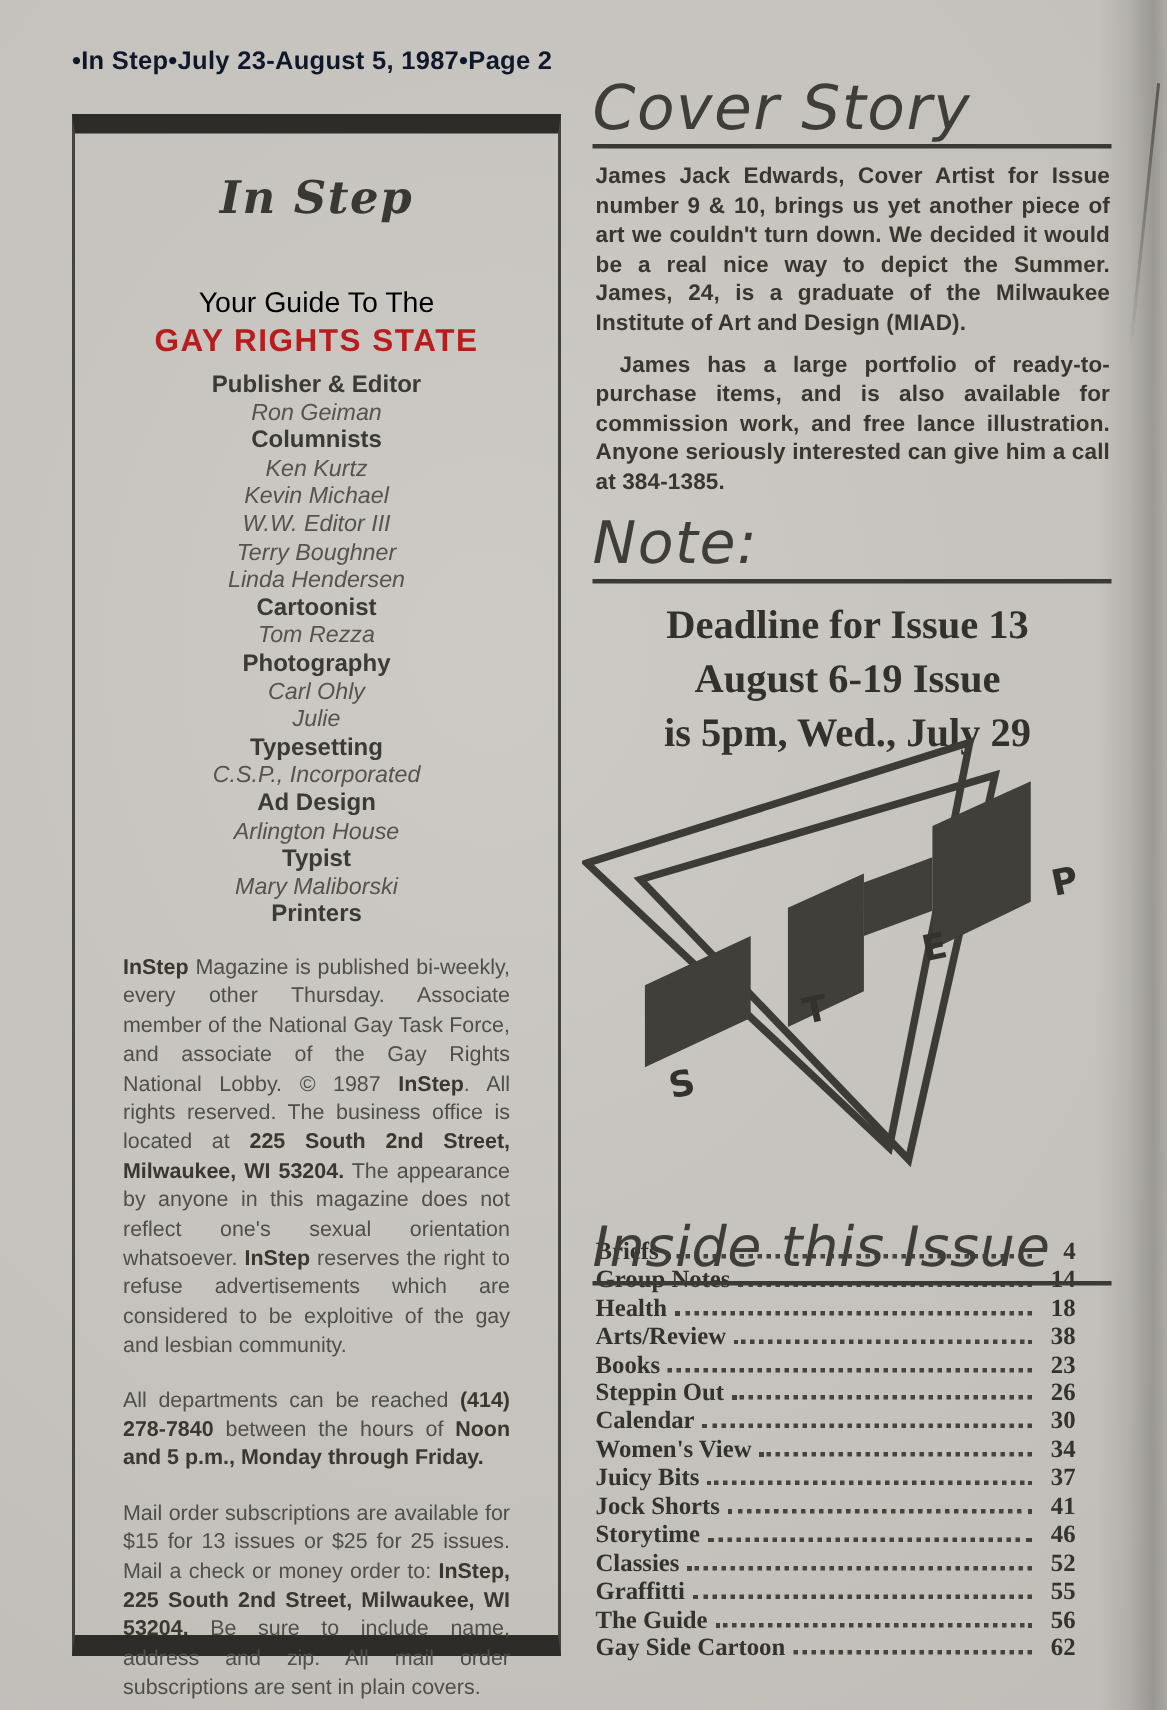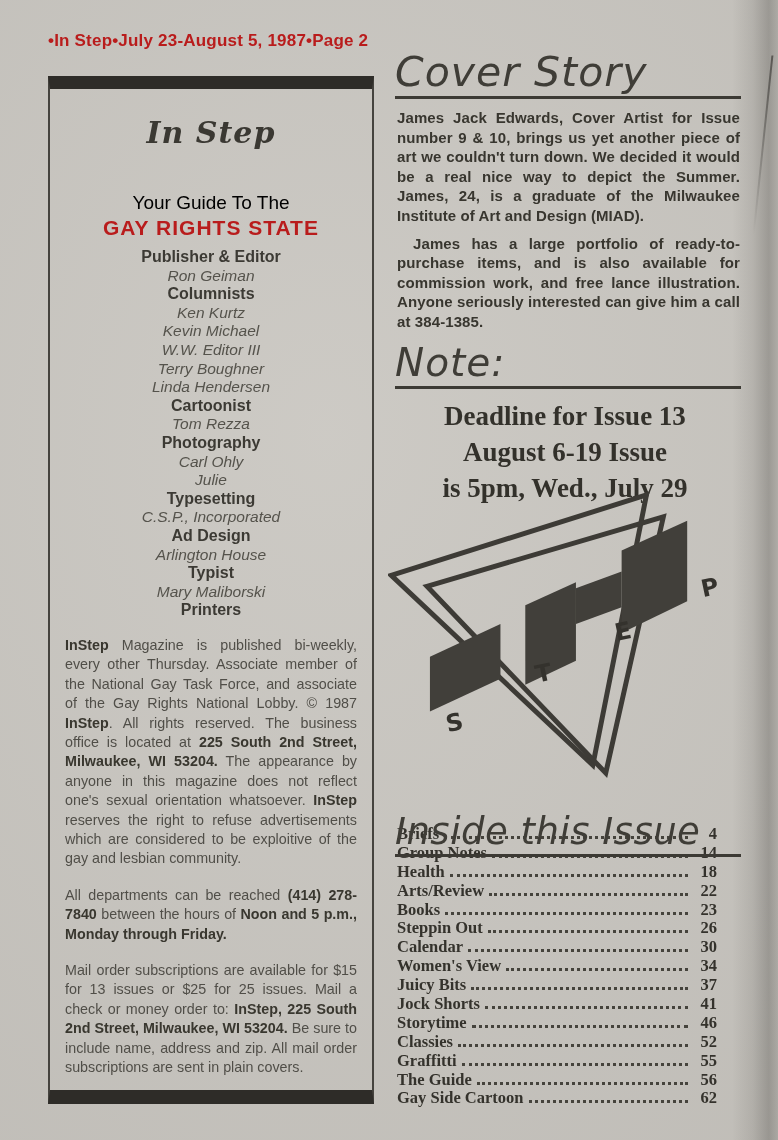--- a/index.html
+++ b/index.html
@@ -17,29 +17,29 @@
     position:absolute; top:0; right:0; bottom:0; width:46px; z-index:5; pointer-events:none;
     background:linear-gradient(to right, rgba(40,38,34,0) 0%, rgba(40,38,34,0.10) 45%, rgba(40,38,34,0.26) 80%, rgba(40,38,34,0.14) 100%);
   }
   .crease {
     position:absolute; top:55px; right:14px; width:2px; height:180px; z-index:6;
     background:linear-gradient(to bottom, rgba(30,28,25,0.55), rgba(30,28,25,0));
     transform:rotate(6deg); pointer-events:none;
   }
   .page-header {
     position:absolute; left:48px; top:31px;
-    font-size:17px; font-weight:bold; letter-spacing:0.2px; color:#b91c1c;
+    font-size:17px; font-weight:bold; letter-spacing:0.2px; color:#0f172a;
   }
 
   
   .mast-box {
     position:absolute; left:48px; top:76px; width:326px; height:1028px;
     border-left:2px solid #45433e; border-right:2px solid #45433e;
     border-top:13px solid #2e2c28; border-bottom:14px solid #2e2c28;
-    padding:20px 15px 0; text-align:center;
+    padding:20px 32px 0; text-align:center;
   }
   .mast-title {
     font-family:"DejaVu Serif", serif; font-style:italic; font-weight:bold;
     font-size:30px; letter-spacing:1px; color:#3a3832; margin-top:6px;
   }
   .mast-tagline1 { margin-top:42px; font-size:19px; font-weight:normal; color:#000000; }
   .mast-tagline2 { font-size:21px; font-weight:bold; letter-spacing:1px; color:#b91c1c; margin-top:2px; }
   .staff { margin-top:8px; line-height:18.6px; }
   .staff .role { font-weight:bold; font-size:16px; color:#3c3a34; }
   .staff .name { font-style:italic; font-size:15.5px; color:#55534c; }
@@ -183,21 +183,21 @@
       <span class="toc-page">14</span>
     </div>
   <div class="toc-row">
       <span class="toc-label">Health</span>
       <span class="toc-dots"></span>
       <span class="toc-page">18</span>
     </div>
   <div class="toc-row">
       <span class="toc-label">Arts/Review</span>
       <span class="toc-dots"></span>
-      <span class="toc-page">22</span>
+      <span class="toc-page">38</span>
     </div>
   <div class="toc-row">
       <span class="toc-label">Books</span>
       <span class="toc-dots"></span>
       <span class="toc-page">23</span>
     </div>
   <div class="toc-row">
       <span class="toc-label">Steppin Out</span>
       <span class="toc-dots"></span>
       <span class="toc-page">26</span>

